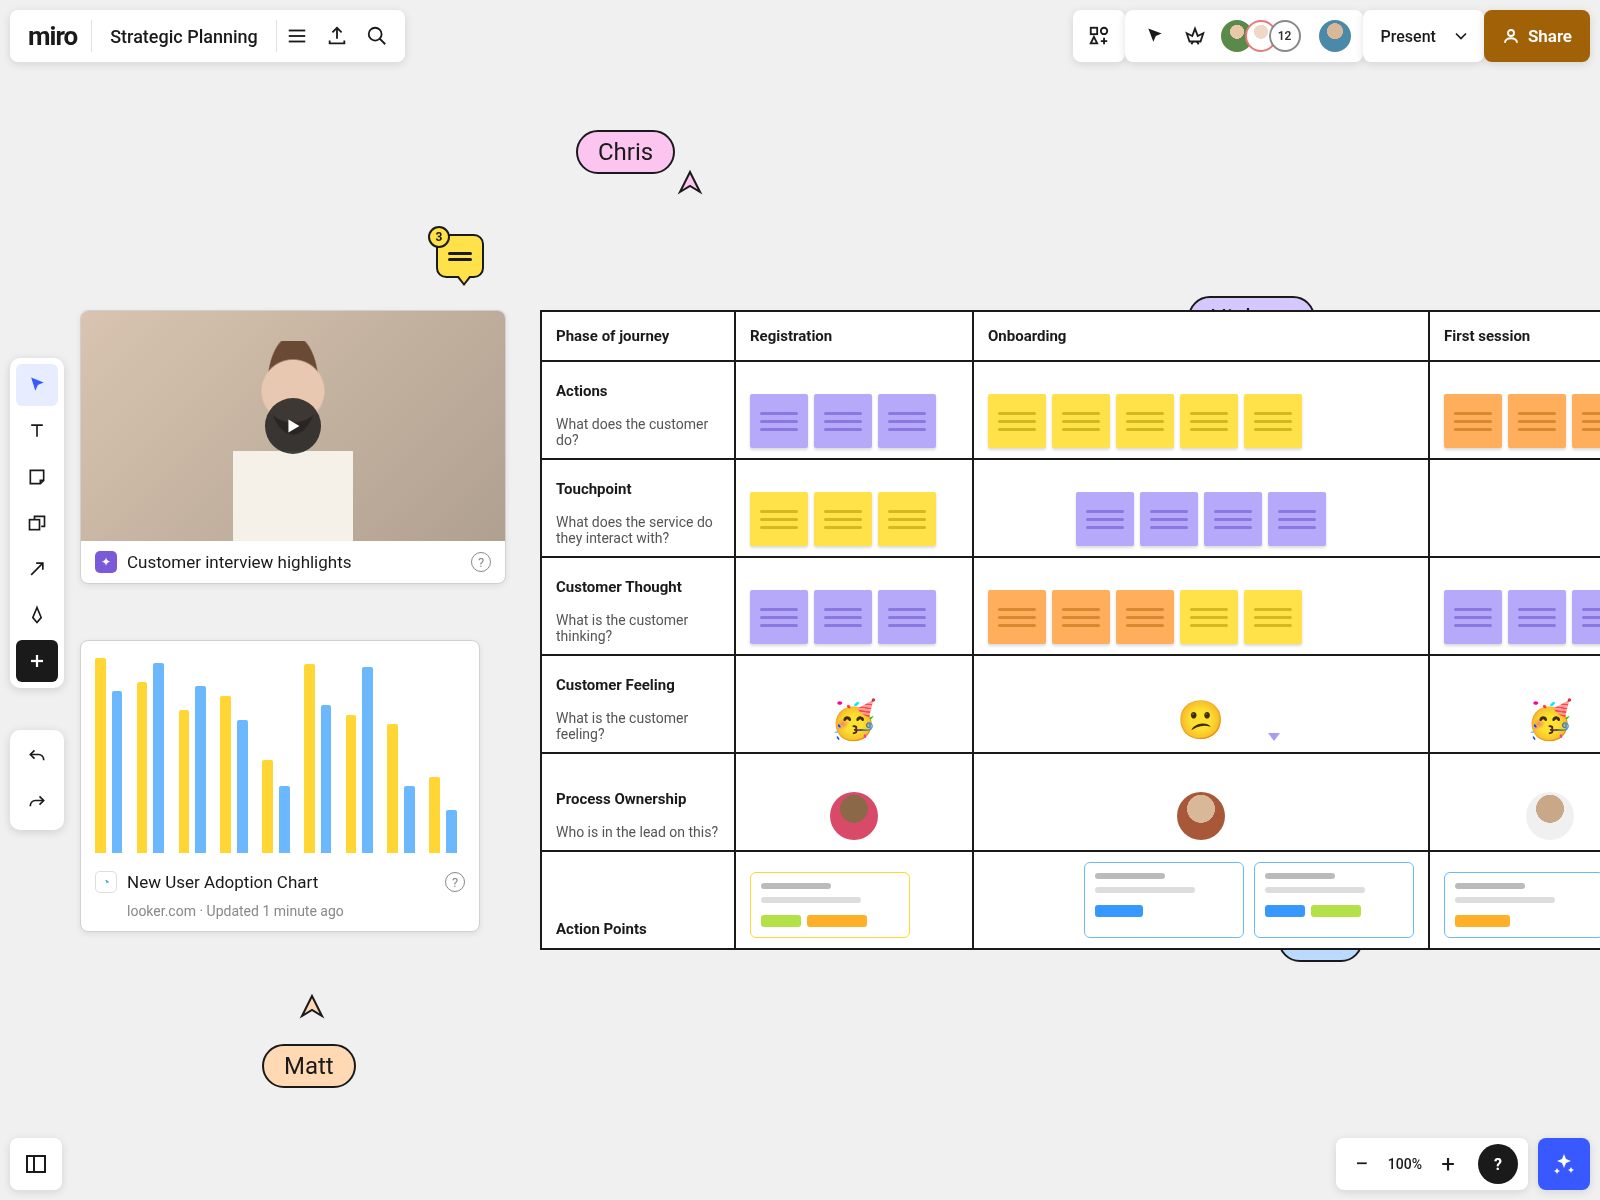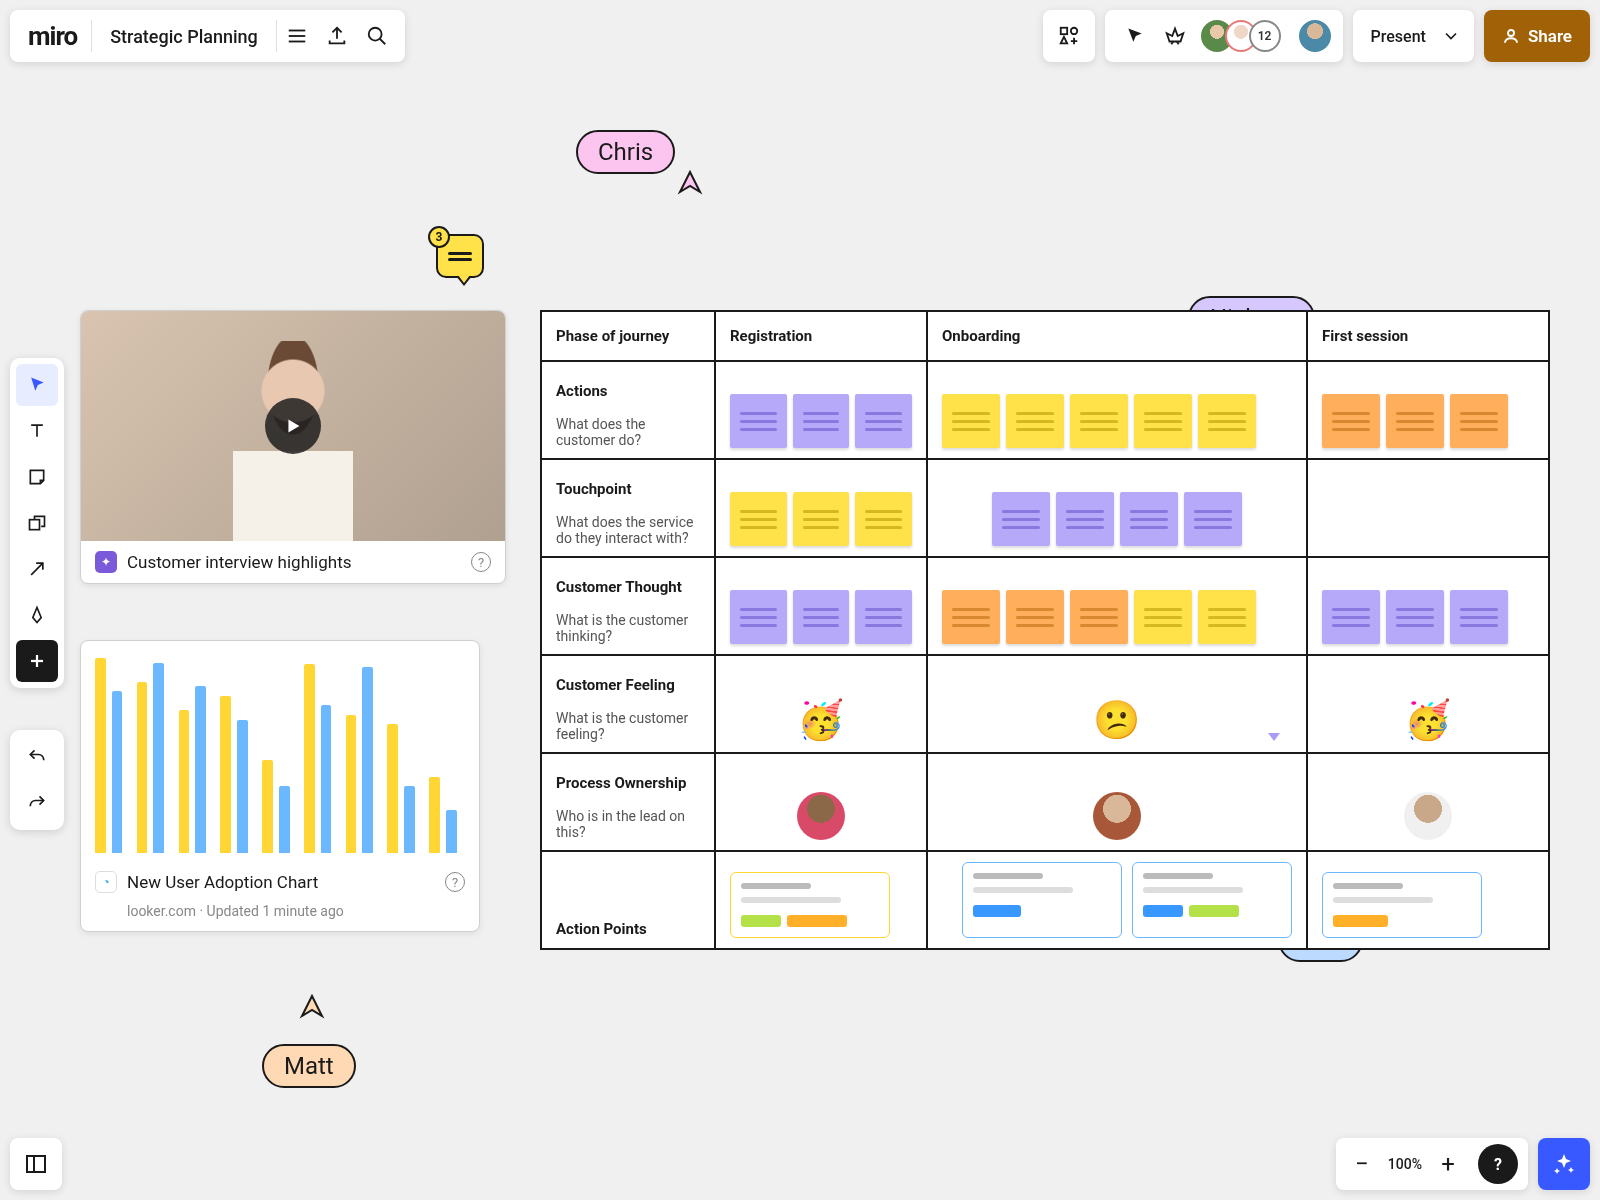--- a/index.html
+++ b/index.html
@@ -44,21 +44,20 @@
     display: flex; align-items: center; justify-content: center;
     cursor: pointer;
     border-radius: 6px;
   }
 
   .topbar-right {
     position: absolute;
     top: 10px; right: 10px;
     display: flex;
     align-items: center;
-    gap: 10px;
   }
   .pill-white {
     background: #fff;
     border-radius: 8px;
     height: 52px;
     display: flex;
     align-items: center;
     box-shadow: 0 2px 8px rgba(0,0,0,0.12);
     padding: 0 10px;
   }
@@ -305,23 +304,23 @@
   .jt-row + .jt-row { border-top: 2px solid #1a1a1a;}
   .jt-cell {
     border-right: 2px solid #1a1a1a;
     padding: 10px 14px;
     display:flex; flex-direction:column; justify-content:flex-end;
   }
   .jt-cell:last-child { border-right: none; border-radius: 17px; }
   .jt-cell .h1 { font-weight: 700; font-size: 15px; }
   .jt-cell .h2 { font-size: 14px; color: #555; margin-top: 16px;}
   .jt-row.head .jt-cell .h1 { font-weight: 700; font-size: 15px;}
-  .c-label { width: 174px; }
-  .c-reg { width: 212px; }
-  .c-onb { width: 380px; }
+  .c-label { width: 194px; }
+  .c-reg { width: 238px; }
+  .c-onb { width: 456px; }
   .c-first { width: 240px; }
   .jt-row.head .jt-cell { height: 48px; justify-content:center;}
   .jt-row.body .jt-cell { height: 96px; }
 
   .sticky-row {
     display:flex; gap: 6px; align-items:center; justify-content:flex-start;
     padding-top:4px;
   }
   .sticky {
     width: 58px; height: 54px;

